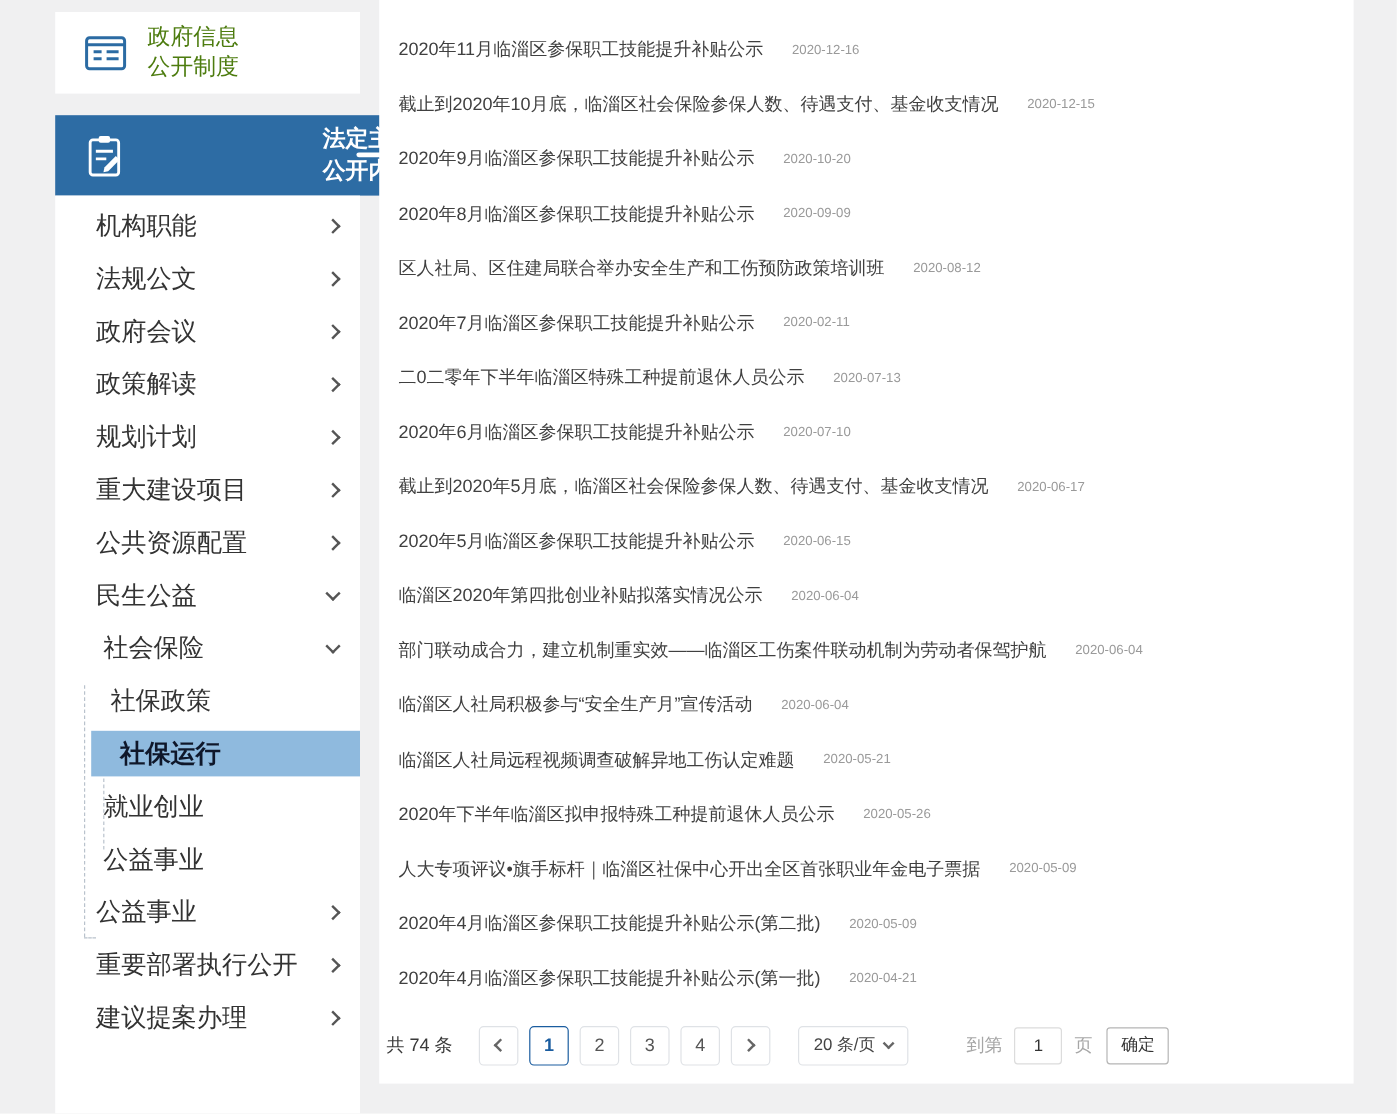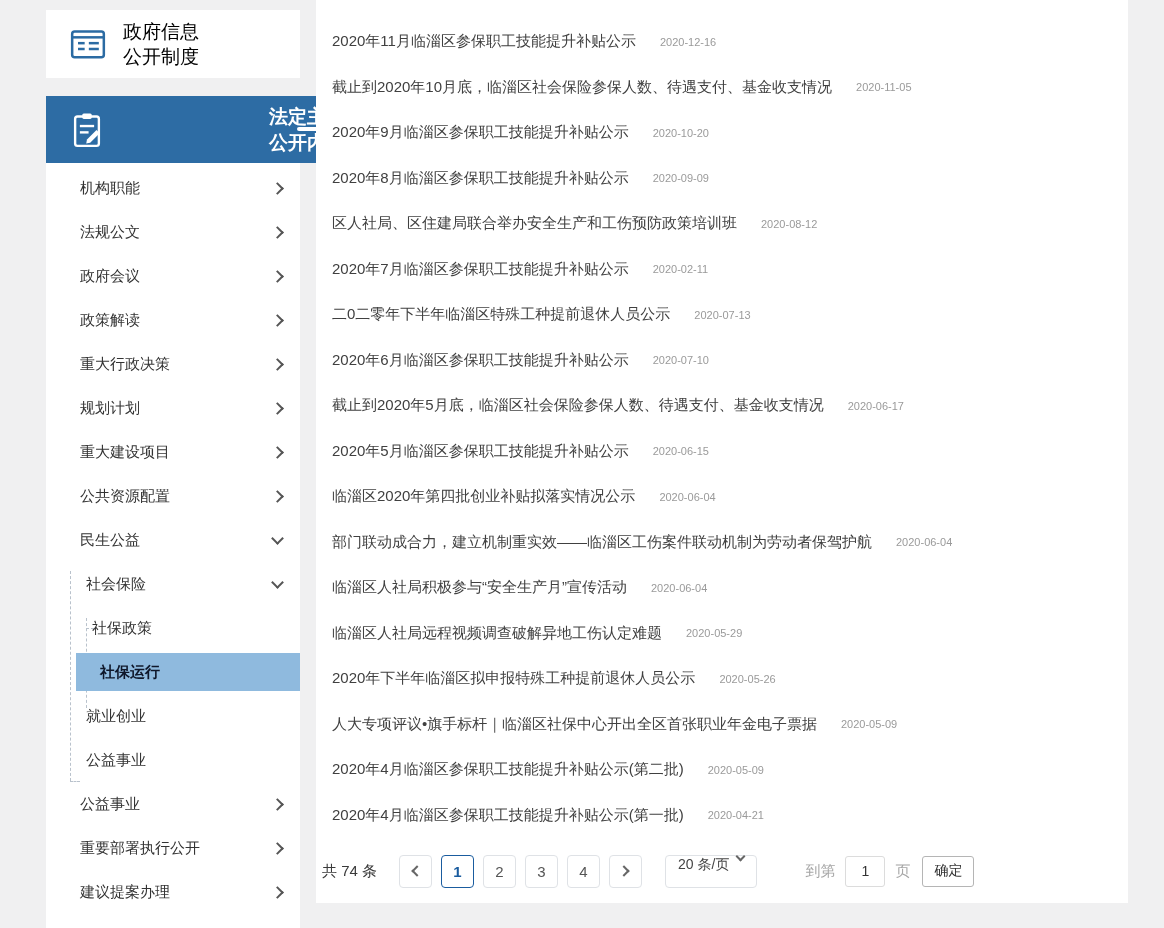--- a/index.html
+++ b/index.html
@@ -9,35 +9,35 @@
     font-family:"Liberation Sans", sans-serif;
     position:relative;
     overflow:hidden;
     color:#333;
   }
   
   .sidebar { position:absolute; left:46px; top:0; width:254px; height:928px; }
   .sb-top {
     position:absolute; top:10px; left:0; width:254px; height:68px;
     background:#fff; display:flex; align-items:center; gap:15px;
-    padding-left:22px; color:#000000; font-size:19px; line-height:1.32; cursor:pointer;
+    padding-left:22px; color:#4d7c0f; font-size:19px; line-height:1.32; cursor:pointer;
   }
   .sb-head {
     position:absolute; top:96px; left:0; width:299px; height:67px;
     background:#2d6ca4; color:#fff; display:flex; align-items:center; gap:15px;
     padding-left:22px; font-size:19px; font-weight:bold; line-height:1.32; cursor:pointer;justify-content:space-between;
   }
   .sb-head .minus { position:absolute; right:26px; top:31px; width:22px; height:4px; background:#fff; border-radius:2px; }
   .sb-menu {
     position:absolute; top:163px; left:0; width:254px; height:765px;
     background:#fff; padding-top:3px; overflow:hidden;
   }
   .mi {
     height:44px; display:flex; align-items:center; justify-content:space-between;
-    padding:0 18px 0 34px; font-size:15px; color:#333; cursor:pointer; position:relative; z-index:1;
+    padding:0 18px 0 34px; font-size:21px; color:#333; cursor:pointer; position:relative; z-index:1;
   }
   .mi.l1 { padding-left:40px; }
   .mi.l2 { padding-left:46px; }
   .mi.sel {
     margin-left:30px; padding-left:24px; height:38px; margin-top:3px; margin-bottom:3px;
     background:#8fbade; color:#0f172a; font-weight:bold;
   }
   .chev { width:9px; height:9px; border-right:2px solid #555; border-bottom:2px solid #555; flex-shrink:0; }
   .chev.right { transform:rotate(-45deg); }
   .chev.down  { transform:rotate(45deg); margin-top:-4px; }
@@ -61,21 +61,21 @@
     width:33px; height:33px; border:1px solid #dfe2e6; border-radius:4px; background:#fff;
     display:flex; align-items:center; justify-content:center; color:#555;
     margin-right:9px; cursor:pointer; font-size:15px;
   }
   .pbtn.active { border-color:#1a5c9f; color:#1a5c9f; font-weight:bold; }
   .pbtn .chev { border-color:#666; width:8px; height:8px; }
   .pbtn .chev.left  { transform:rotate(135deg); margin-left:3px; }
   .pbtn .chev.rightp{ transform:rotate(-45deg); margin-right:3px; }
   .psel {
     margin-left:14px; height:33px; border:1px solid #dfe2e6; border-radius:4px; background:#fff;
-    display:flex; gap:8px; padding:0 12px; color:#444; font-size:14px; cursor:pointer;
+    display:flex; align-items:center; gap:8px; padding:0 12px; color:#444; font-size:14px; cursor:pointer;
   }
   .psel .chev { width:7px; height:7px; border-color:#666; transform:rotate(45deg); margin-top:-3px; }
   .goto { display:flex; align-items:center; margin-left:48px; color:#a6a6a6; gap:10px; }
   .goto input {
     width:40px; height:31px; border:1px solid #dcdcdc; border-radius:3px; text-align:center;
     font-size:14px; color:#333; font-family:"Liberation Sans", sans-serif;
   }
   .confirm {
     margin-left:12px; height:31px; padding:0 11px; border:1px solid #b5b5b5; border-radius:3px;
     background:#fff; color:#333; font-size:14px; display:flex; align-items:center; cursor:pointer;
@@ -133,24 +133,20 @@
     </div>
     <div class="mi">
       <span>政府会议</span>
       <span class="chev right"></span>
     </div>
     <div class="mi">
       <span>政策解读</span>
       <span class="chev right"></span>
     </div>
     <div class="mi">
-      <span>重大行政决策</span>
-      <span class="chev right"></span>
-    </div>
-    <div class="mi">
       <span>规划计划</span>
       <span class="chev right"></span>
     </div>
     <div class="mi">
       <span>重大建设项目</span>
       <span class="chev right"></span>
     </div>
     <div class="mi">
       <span>公共资源配置</span>
       <span class="chev right"></span>
@@ -191,21 +187,21 @@
 </div>
 
 <div class="main">
   <div class="news">
     <div class="nrow">
         <span class="t">2020年11月临淄区参保职工技能提升补贴公示</span>
         <span class="d">2020-12-16</span>
       </div>
     <div class="nrow">
         <span class="t">截止到2020年10月底，临淄区社会保险参保人数、待遇支付、基金收支情况</span>
-        <span class="d">2020-11-05</span>
+        <span class="d">2020-12-15</span>
       </div>
     <div class="nrow">
         <span class="t">2020年9月临淄区参保职工技能提升补贴公示</span>
         <span class="d">2020-10-20</span>
       </div>
     <div class="nrow">
         <span class="t">2020年8月临淄区参保职工技能提升补贴公示</span>
         <span class="d">2020-09-09</span>
       </div>
     <div class="nrow">
@@ -239,21 +235,21 @@
     <div class="nrow">
         <span class="t">部门联动成合力，建立机制重实效——临淄区工伤案件联动机制为劳动者保驾护航</span>
         <span class="d">2020-06-04</span>
       </div>
     <div class="nrow">
         <span class="t">临淄区人社局积极参与“安全生产月”宣传活动</span>
         <span class="d">2020-06-04</span>
       </div>
     <div class="nrow">
         <span class="t">临淄区人社局远程视频调查破解异地工伤认定难题</span>
-        <span class="d">2020-05-29</span>
+        <span class="d">2020-05-21</span>
       </div>
     <div class="nrow">
         <span class="t">2020年下半年临淄区拟申报特殊工种提前退休人员公示</span>
         <span class="d">2020-05-26</span>
       </div>
     <div class="nrow">
         <span class="t">人大专项评议•旗手标杆｜临淄区社保中心开出全区首张职业年金电子票据</span>
         <span class="d">2020-05-09</span>
       </div>
     <div class="nrow">

